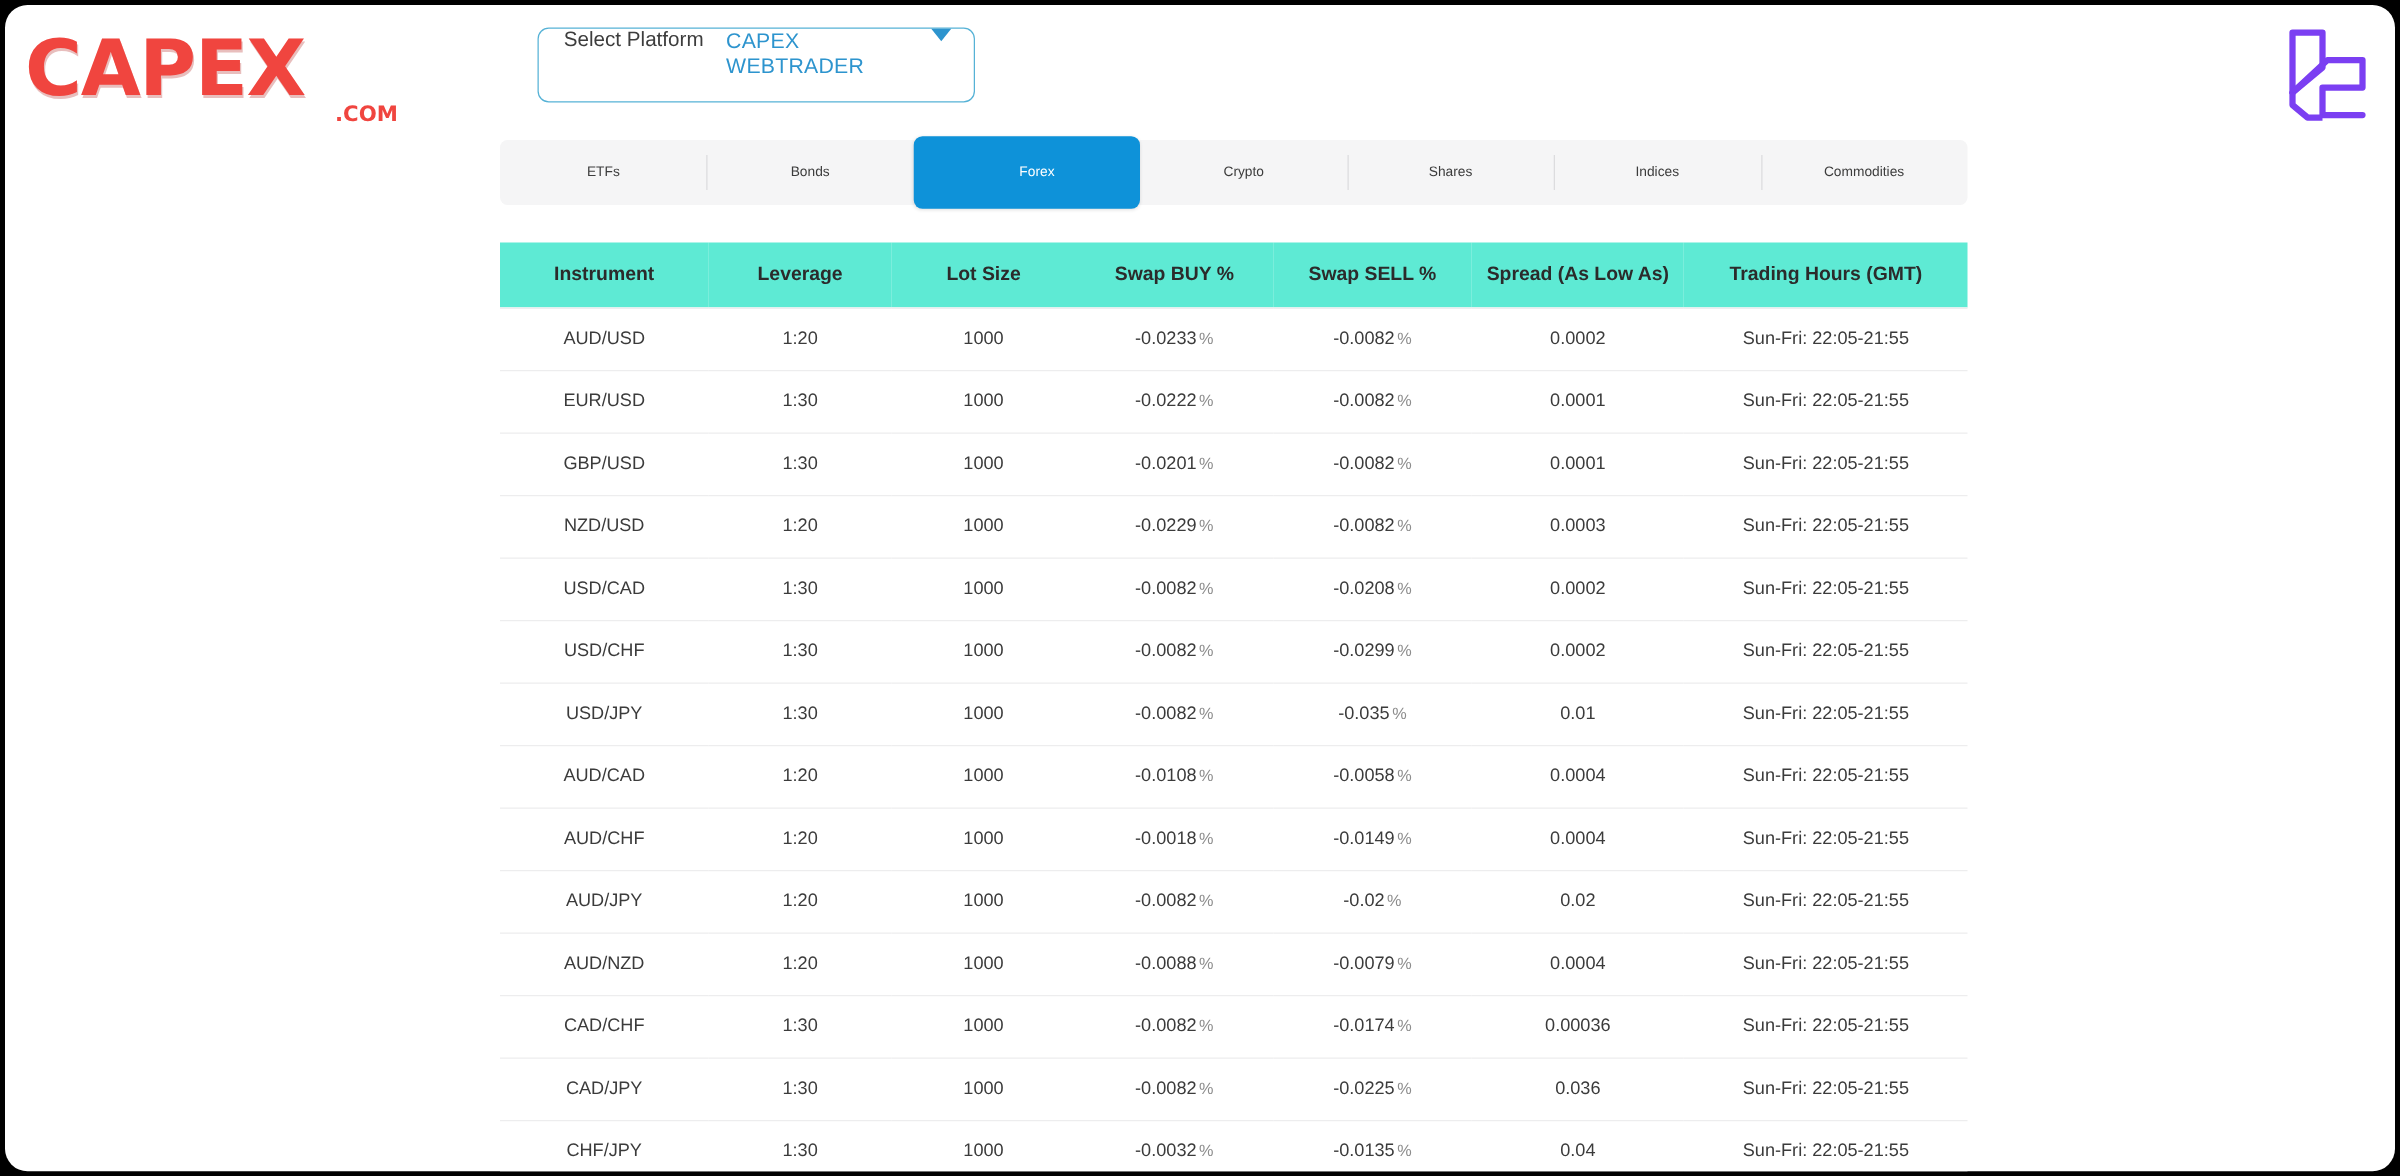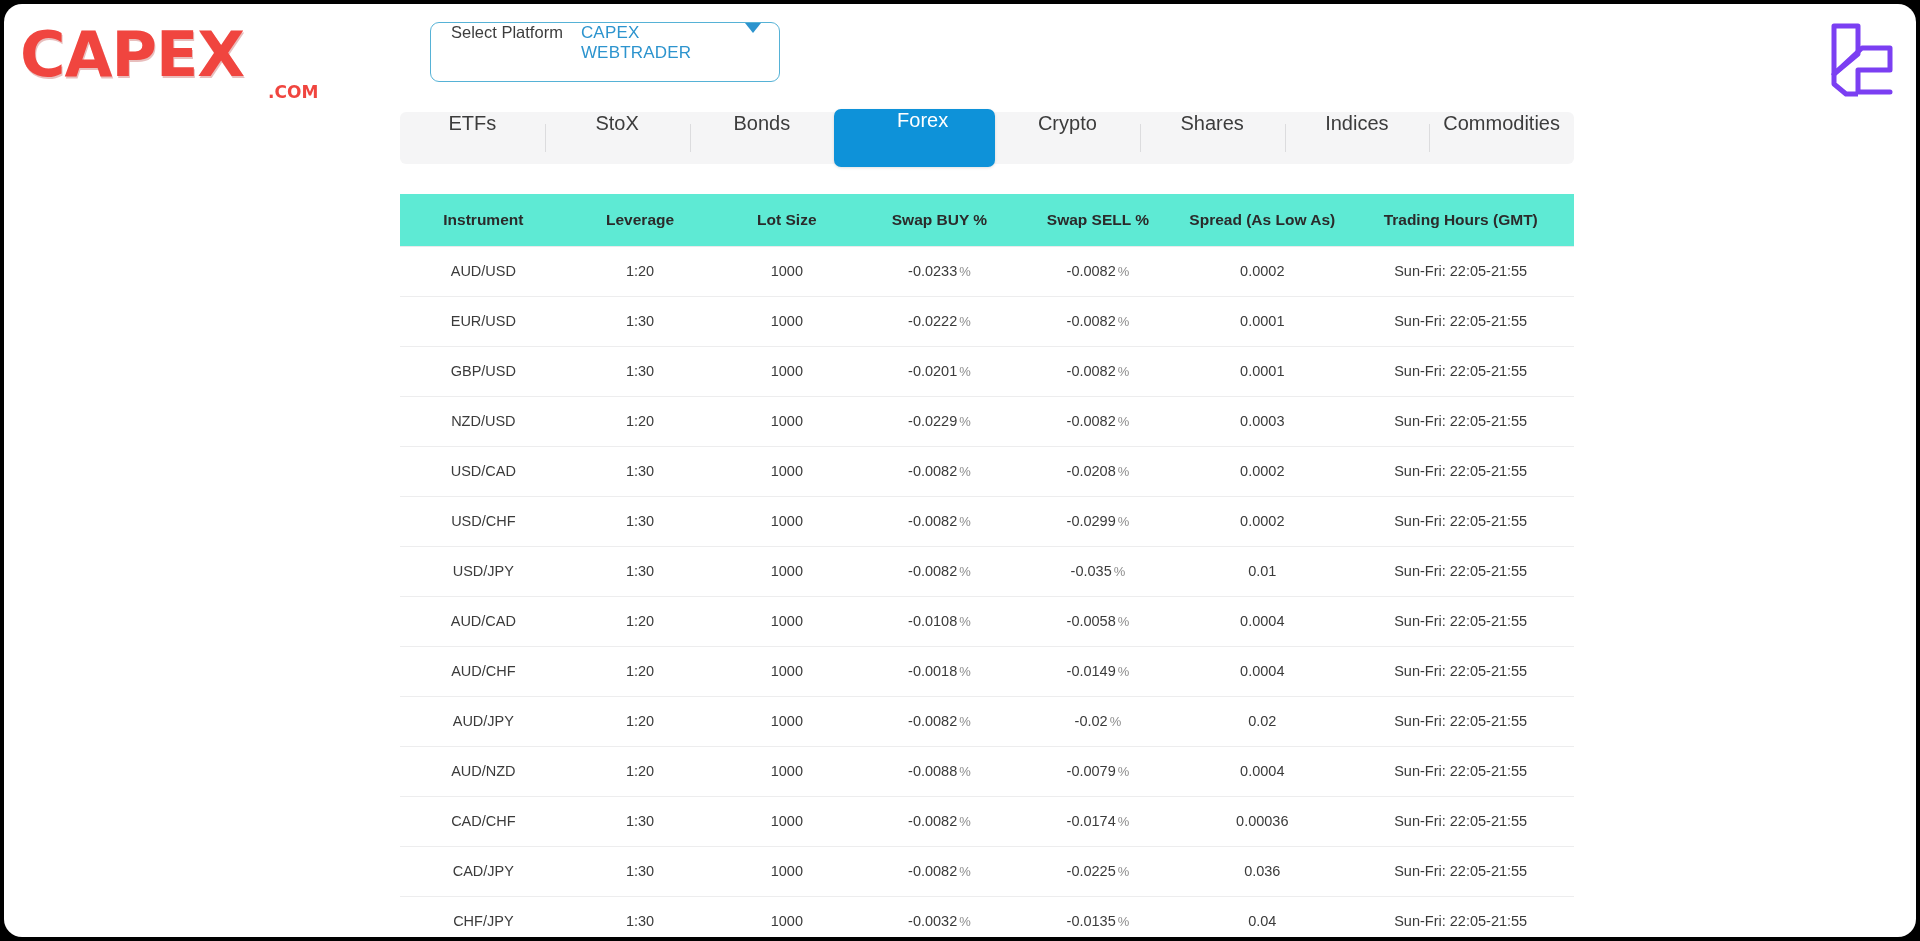--- a/index.html
+++ b/index.html
@@ -109,23 +109,23 @@
   #tabs {
     position: relative;
     display: flex;
     height: 52px;
     background: #f5f5f6;
     border-radius: 6px;
   }
   .tab {
     flex: 1;
     display: flex;
-    align-items: flex-start;
+    align-items: center;
     justify-content: center;
-    font-size: 20px;
+    font-size: 11px;
     color: #3c3c3c;
     position: relative;
     height: 52px;
     border-radius: 6px;
   }
   .tab + .tab::before {
     content: "";
     position: absolute;
     left: 0;
     top: 12px;
@@ -205,23 +205,20 @@
     <span class="caret"></span>
   </div>
 
   <div id="content">
 
     <div id="tabs">
         <div class="tab">
           <span>ETFs</span>
         </div>
         <div class="tab">
-          <span>StoX</span>
-        </div>
-        <div class="tab">
           <span>Bonds</span>
         </div>
         <div class="tab active">
           <span>Forex</span>
         </div>
         <div class="tab">
           <span>Crypto</span>
         </div>
         <div class="tab">
           <span>Shares</span>

